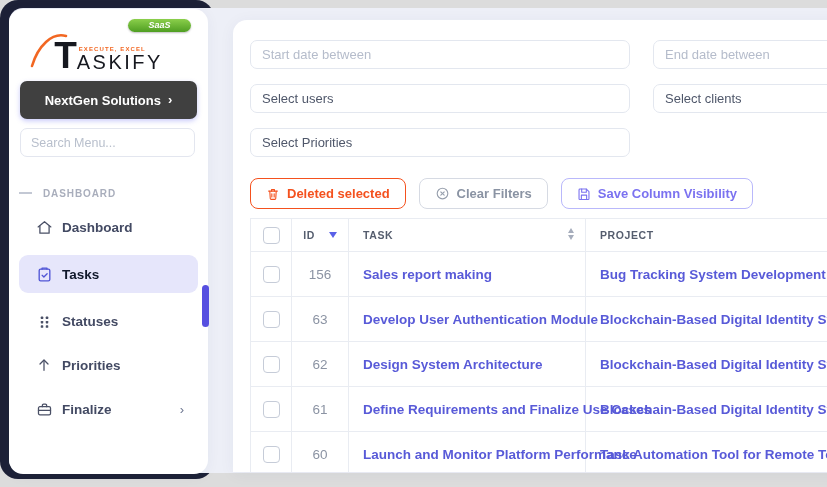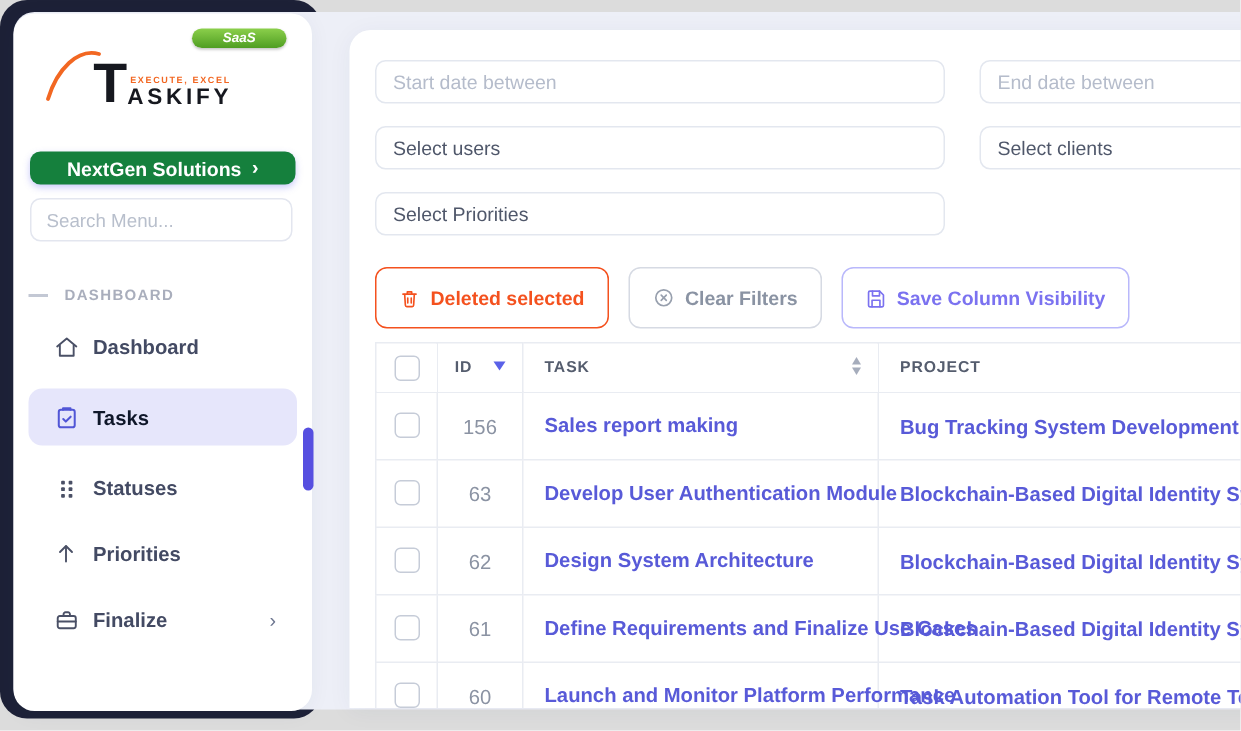--- a/index.html
+++ b/index.html
@@ -13,44 +13,44 @@
   .frame-navy{position:absolute;left:0;top:0;width:214px;height:479px;background:#1d2137;border-radius:18px;}
   .app-bg{position:absolute;left:9px;top:8px;right:0;height:465px;background:#edeff7;border-radius:14px 0 0 14px;}
   
   .sidebar{position:absolute;left:9px;top:9px;width:199px;height:465px;background:#ffffff;border-radius:14px;box-shadow:0 2px 14px rgba(40,50,90,.05);}
   .active-indicator{position:absolute;left:202px;top:285px;width:7px;height:42px;background:#564fe0;border-radius:4px;z-index:5;}
   .logo{position:relative;margin:18px auto 0;width:152px;height:44px;display:flex;justify-content:center;align-items:flex-end;}
   .logo-t{position:relative;font-size:37px;font-weight:900;color:#16181f;line-height:.82;letter-spacing:-1px;}
   .logo-swoosh{position:absolute;left:-5px;top:-3px;pointer-events:none;}
   .logo-right{display:flex;flex-direction:column;align-items:flex-start;margin-left:1px;}
   .logo-tagline{font-size:6px;font-weight:700;color:#f26722;letter-spacing:1.1px;margin:0 0 1px 2px;}
-  .logo-rest{font-size:15px;font-weight:700;color:#16181f;letter-spacing:2.5px;line-height:.9;}
+  .logo-rest{font-size:20px;font-weight:400;color:#16181f;letter-spacing:2.5px;line-height:.9;}
   .logo-badge{position:absolute;right:-6px;top:-8px;background:linear-gradient(#8bcf4b,#4f9e22);color:#fff;font-size:9px;font-weight:700;font-style:italic;padding:1px 20px 2px;border-radius:9px;box-shadow:0 1px 2px rgba(0,0,0,.25);}
-  .workspace-btn{margin:30px 11px 0;height:22px;background:#15803d;border-radius:7px;display:flex;align-items:center;justify-content:center;gap:7px;color:#fff;font-size:13px;font-weight:700;cursor:pointer;box-shadow:0 2px 5px rgba(100,102,241,.35);}
+  .workspace-btn{margin:10px 11px 0;height:38px;background:#404040;border-radius:7px;display:flex;align-items:center;justify-content:center;gap:7px;color:#fff;font-size:13px;font-weight:700;cursor:pointer;box-shadow:0 2px 5px rgba(100,102,241,.35);}
   .workspace-btn .chev{font-size:13px;font-weight:700;margin-top:-1px;}
   .menu-search{margin:9px 11px 0;height:29px;border:1px solid #e3e6ef;border-radius:7px;width:calc(100% - 24px);box-sizing:border-box;padding:0 10px;font-size:12.5px;color:#57607a;outline:none;font-family:inherit;}
   .menu-search::placeholder{color:#b8bfcc;}
   .section-label{position:relative;margin:0 0 0 34px;font-size:10px;font-weight:700;color:#a9aebc;letter-spacing:.9px;}
   .section-label::before{content:"";position:absolute;left:-24px;top:4px;width:13px;height:1.5px;background:#c3c8d4;}
   .sec-1{margin-top:31px;}
   .sec-2{margin-top:25px;}
   .nav-item{display:flex;align-items:center;height:32px;margin:12px 10px 0;padding:0 0 0 16px;border-radius:9px;cursor:pointer;}
   .nav-item .ni-icon{width:18px;height:18px;display:flex;align-items:center;justify-content:center;margin-right:9px;flex:none;}
   .nav-item .ni-label{font-size:13.5px;font-weight:600;color:#434a63;}
   .nav-item.active{background:#e6e6fb;height:38px;}
   .nav-item.active .ni-label{color:#0f172a;font-weight:700;}
   .nav-item .ni-chevron{margin-left:auto;margin-right:14px;color:#6d7690;font-size:13px;}
   
   .main-card{position:absolute;left:233px;top:20px;width:620px;height:452px;background:#fff;border-radius:14px 0 0 0;box-shadow:0 2px 16px rgba(40,50,90,.05);padding:20px 0 0 17px;box-sizing:border-box;overflow:hidden;}
   .filters{display:grid;grid-template-columns:380px 1fr;column-gap:23px;row-gap:15px;margin-right:-10px;}
   .f-input{height:29px;border:1px solid #e3e7ef;border-radius:7px;box-sizing:border-box;padding:0 11px;font-size:13px;font-family:inherit;outline:none;width:100%;background:#fff;display:flex;align-items:center;cursor:pointer;}
   .f-input.placeholder{color:#b5bccb;}
   .f-input.value{color:#4f576a;}
   .actions{display:flex;gap:13px;margin-top:21px;}
-  .btn{height:41px;display:flex;align-items:center;gap:7px;padding:0 15px;border-radius:8px;background:#fff;font-size:13px;font-weight:700;cursor:pointer;border:1px solid transparent;}
+  .btn{height:31px;display:flex;align-items:center;gap:7px;padding:0 15px;border-radius:8px;background:#fff;font-size:13px;font-weight:700;cursor:pointer;border:1px solid transparent;}
   .btn-danger{border-color:#f4511e;color:#f4511e;}
   .btn-primary{border-color:#b9b8fb;color:#7b72f0;}
   .btn-ghost{border-color:#d6dae3;color:#8a93a3;font-weight:600;}
   
   table{border-collapse:collapse;margin-top:9px;width:603px;table-layout:fixed;}
   th,td{border:1px solid #e9ecf2;border-left:none;}
   th:first-child,td:first-child{border-left:1px solid #e9ecf2;}
   th{height:32px;font-size:10.5px;font-weight:700;color:#555d6e;letter-spacing:.6px;text-align:left;padding:0 0 0 14px;position:relative;background:#fff;}
   td{height:44px;padding:0 0 0 14px;}
   .col-cb{width:40px;padding:0;text-align:center;}

